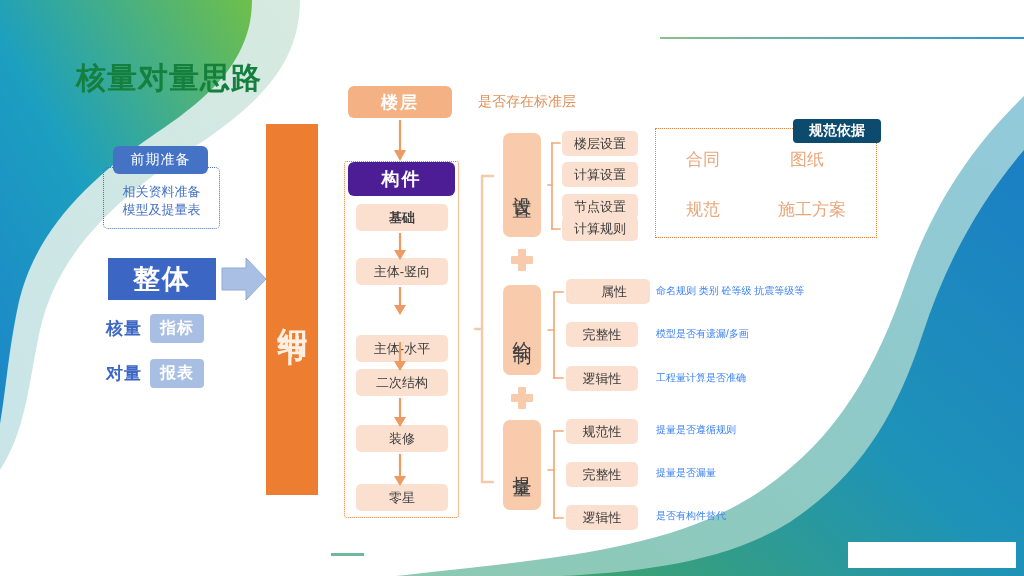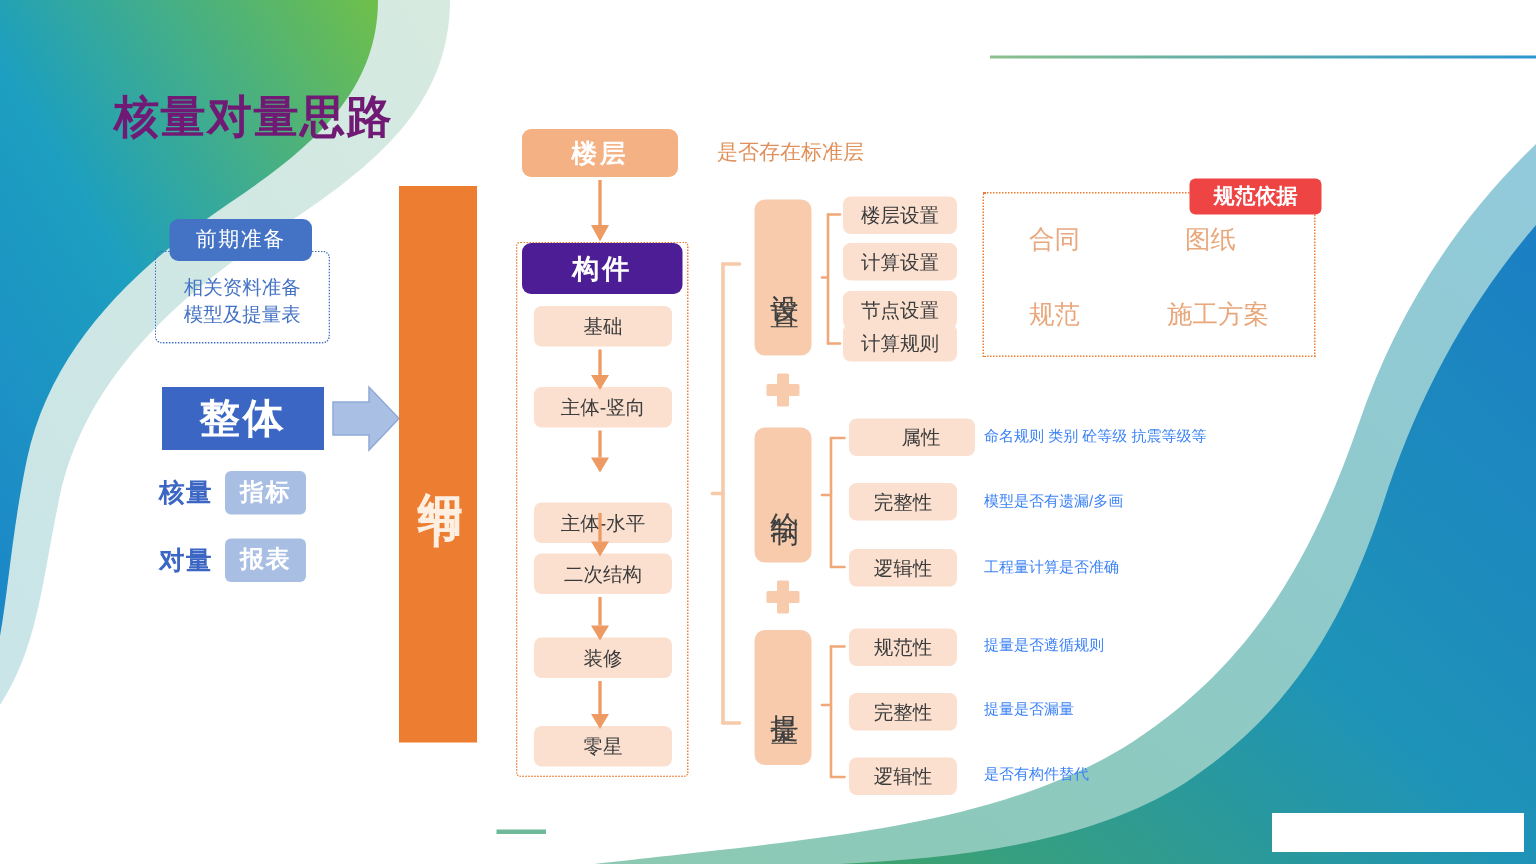--- a/index.html
+++ b/index.html
@@ -36,21 +36,21 @@
     height: 576px;
   }
 
   
   .page-title {
     position: absolute;
     left: 76px;
     top: 58px;
     font-size: 30px;
     font-weight: bold;
-    color: #701a75;
+    color: #15803d;
     letter-spacing: 1px;
     white-space: nowrap;
   }
 
   
   .prep-dashed {
     position: absolute;
     left: 103px;
     top: 167px;
     width: 117px;
@@ -259,21 +259,21 @@
     height: 110px;
     border: 1.6px dotted #ED7D31;
     box-sizing: border-box;
   }
   .norm-chip {
     position: absolute;
     left: 793px;
     top: 119px;
     width: 88px;
     height: 24px;
-    background: #ef4444;
+    background: #0c4a6e;
     border-radius: 4px;
     display: flex;
     align-items: center;
     justify-content: center;
     color: #ffffff;
     font-size: 14px;
     font-weight: bold;
   }
   .norm-cell {
     position: absolute;
@@ -379,21 +379,21 @@
   <div class="detail-bar">
     <span>细节</span>
   </div>
 
   <div class="floor-chip">楼层</div>
   <div class="note strong" style="left:478px; top:93px; font-size:14px;">是否存在标准层</div>
 
   <div class="comp-dashed"></div>
   <div class="comp-chip">构件</div>
 
-  <div class="sub-chip" style="top:204px;">基础</div>
+  <div class="sub-chip" style="top:204px;font-weight:bold;">基础</div>
   <div class="sub-chip" style="top:258px;">主体-竖向</div>
   <div class="sub-chip" style="top:313px;margin-top:22px;">主体-水平</div>
   <div class="sub-chip" style="top:369px;">二次结构</div>
   <div class="sub-chip" style="top:425px;">装修</div>
   <div class="sub-chip" style="top:484px;">零星</div>
 
   <svg class="layer" viewBox="0 0 1024 576">
     <g stroke="#ED9A63" stroke-width="2.2" fill="none">
       <path d="M400,120 L400,150"></path>
       <path d="M400,233 L400,250"></path>

